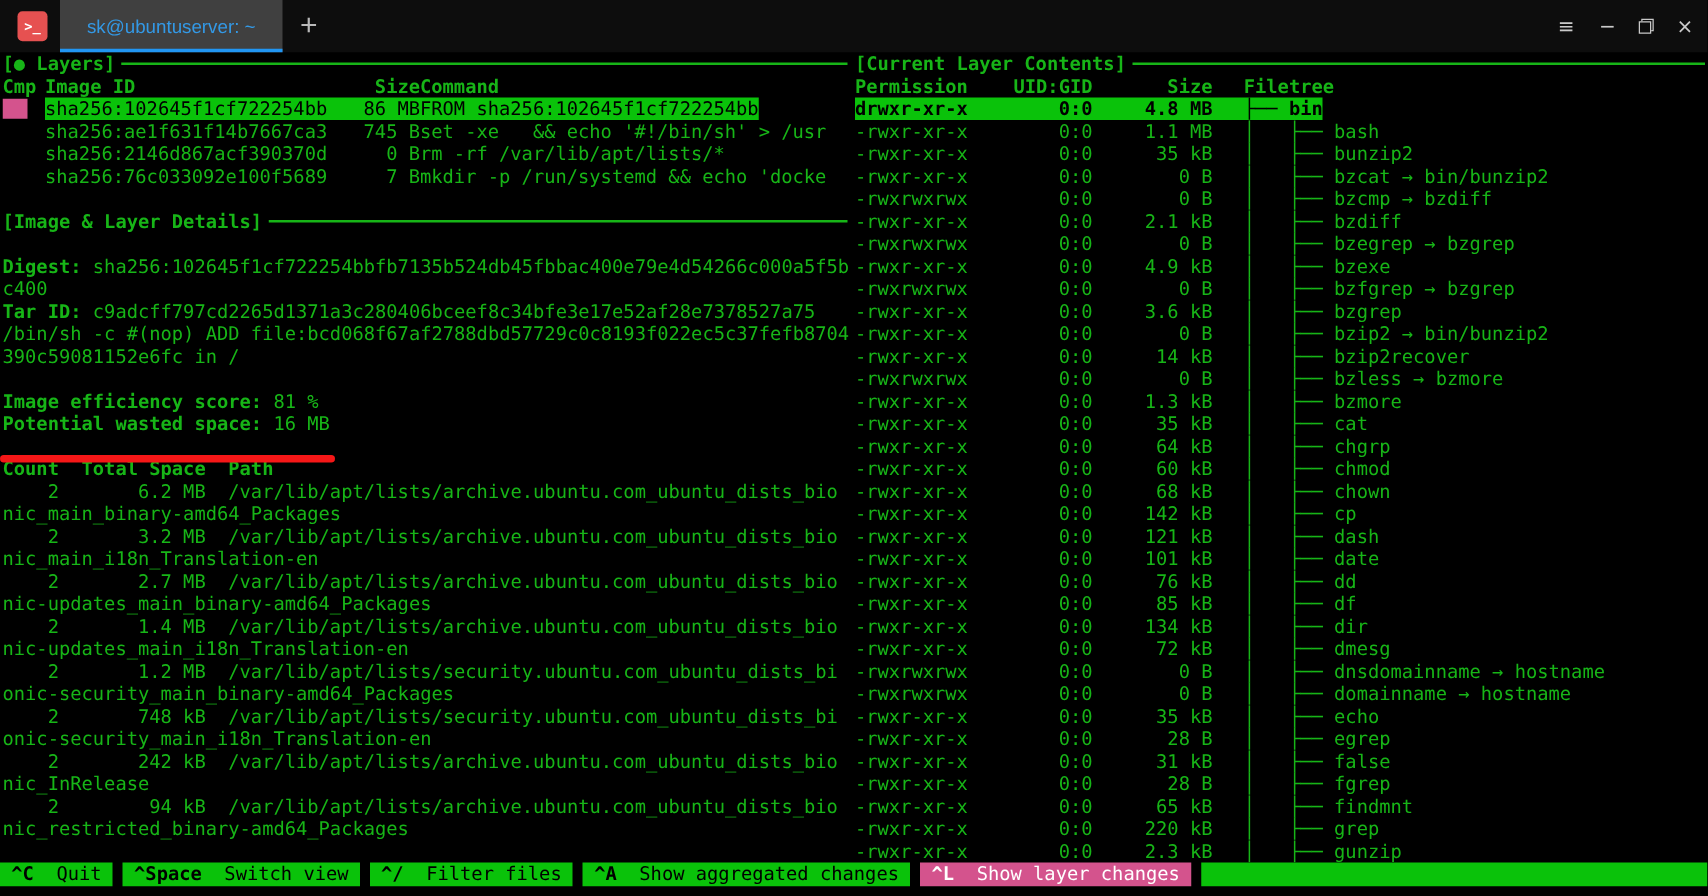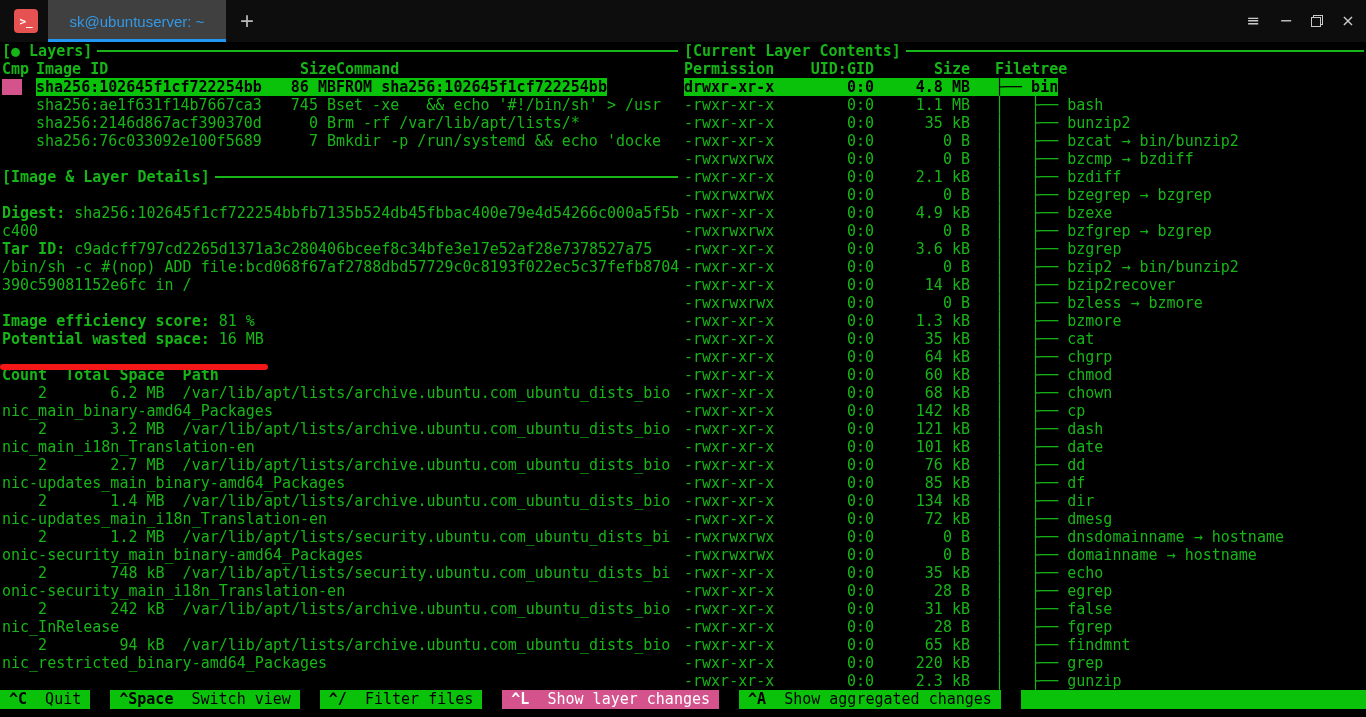--- a/index.html
+++ b/index.html
@@ -37,38 +37,38 @@
   .rpanel{position:absolute;left:684px;top:0;right:0;overflow:hidden}
   .sect-title{display:flex;height:18px;white-space:pre}
   .rule{flex:1;border-top:2px solid var(--green);margin:8px 2px 0 5px}
   .blank{height:18px}
   .wrapline{min-height:18px;white-space:pre-wrap;word-break:break-all}
   
   .lrow{display:flex;height:18px;white-space:pre}
   .cmp{width:34px;flex:none}
   .cmp-sq{display:inline-block;width:20px;height:16px;margin-top:1px;background:var(--pink)}
   .lmain{display:inline-flex;width:max-content}
-  .lmain.sel{background:var(--hl);color:#000;font-weight:bold}
+  .lmain.sel{background:var(--hl);color:#000;font-weight:normal}
   .lid{width:228px;flex:none}
   .lsize{width:72px;flex:none;text-align:right}
   .lcmd{margin-left:0;white-space:pre}
   
   .wheader{height:18px;white-space:pre;font-weight:bold}
   .wrow{height:36px;white-space:pre}
   
   .crow{display:flex;width:max-content;height:18px;white-space:pre}
   .crow.sel{background:var(--hl);color:#000;font-weight:bold}
   .cperm{width:90px;flex:none}
   .cuid{width:100px;flex:none;text-align:right}
   .csize{width:96px;flex:none;text-align:right}
   .ctree{margin-left:25px;white-space:pre}
   
   .red-line{position:absolute;left:0;top:322px;width:268px;height:6px;background:var(--red);border-radius:3px}
   
-  .statusbar{position:absolute;left:0;right:0;top:648px;height:19px;display:flex;gap:20px;background:#000}
+  .statusbar{position:absolute;left:0;right:0;top:648px;height:19px;display:flex;gap:8px;background:#000}
   .sb-item{background:var(--hl);color:#000;padding:0 9px;white-space:pre;line-height:19px;font-size:15px}
   .sb-item .b{font-weight:bold}
   .sb-item.active{background:var(--pink);color:#fff}
   .sb-fill{flex:1;background:var(--hl)}
 </style>
 </head>
 <body>
 
 <div class="titlebar">
   <div class="term-icon">
@@ -190,17 +190,17 @@
         <div class="crow"><span class="cperm">-rwxr-xr-x</span><span class="cuid">0:0</span><span class="csize">2.3 kB</span><span class="ctree">│   ├── gunzip</span></div>
       </div>
   </div>
 
   <div class="red-line"></div>
 
   <div class="statusbar" id="statusbar">
       <div class="sb-item"><span class="b">^C</span><span>  Quit</span></div>
       <div class="sb-item"><span class="b">^Space</span><span>  Switch view</span></div>
       <div class="sb-item"><span class="b">^/</span><span>  Filter files</span></div>
+      <div class="sb-item"><span class="b">^A</span><span>  Show aggregated changes</span></div>
       <div class="sb-item active"><span class="b">^L</span><span>  Show layer changes</span></div>
-      <div class="sb-item"><span class="b">^A</span><span>  Show aggregated changes</span></div>
       <div class="sb-fill"></div>
     </div>
 </div>
 
 </body></html>

